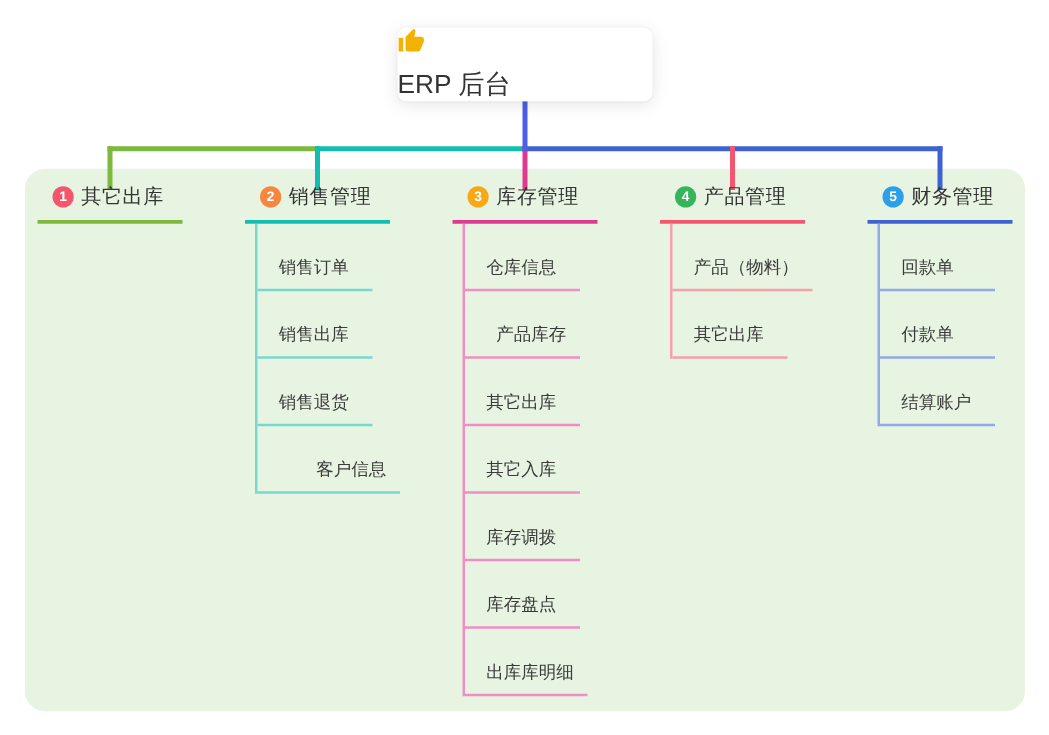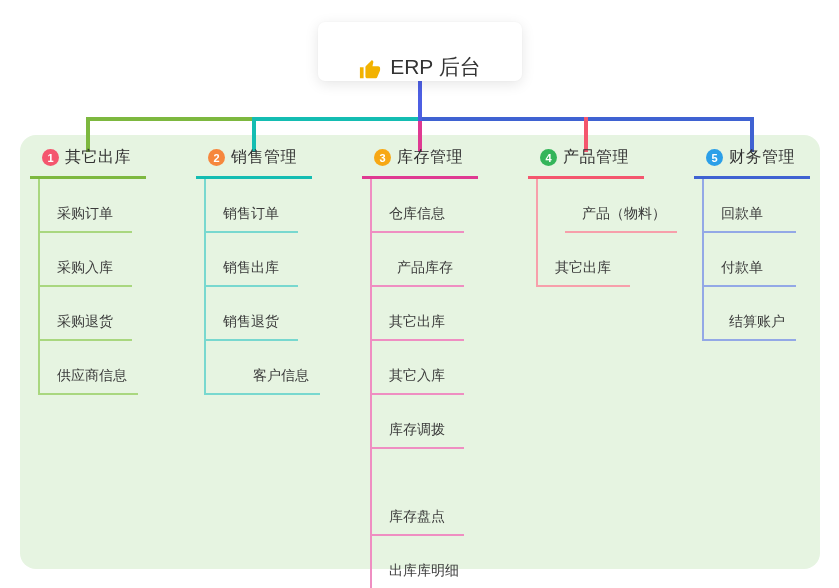--- a/index.html
+++ b/index.html
@@ -5,22 +5,22 @@
   * { margin:0; padding:0; box-sizing:border-box; }
   body { background:#ffffff; font-family:"Liberation Sans","DejaVu Sans",sans-serif; }
   .screen { position:relative; width:839px; height:588px; background:#ffffff; overflow:hidden; }
 
   .panel { position:absolute; left:20px; top:135px; width:800px; height:434px;
            background:#e6f4e1; border-radius:16px; }
 
   .root-node { position:absolute; left:318px; top:22px; width:204px; height:59px;
                background:#ffffff; border-radius:7px;
                box-shadow:0 3px 14px rgba(0,0,0,0.10), 0 0 2px rgba(0,0,0,0.04);
-               display:flex; align-items:flex-end; justify-content:center; gap:9px;
-               font-size:21px; color:#333; font-weight:500; cursor:pointer; }
+               display:flex; align-items:flex-start; justify-content:center; gap:9px;
+               font-size:21px; color:#333; font-weight:500; cursor:pointer;flex-direction:column; }
   .root-node svg { display:block; }
 
   .cline { position:absolute; }
 
   .branch { position:absolute; top:145px; width:160px; }
   .branch-head { width:116px; padding:2px 0 8px 12px; border-bottom:3px solid;
                  display:flex; align-items:center; gap:6px; cursor:pointer; }
   .badge { width:17px; height:17px; border-radius:50%; color:#fff; font-size:11px;
            font-weight:bold; display:flex; align-items:center; justify-content:center;
            flex:0 0 17px; }
@@ -56,34 +56,20 @@
     </svg>
     <span style="color: rgb(51, 51, 51);">ERP 后台</span>
   </div>
 
   <div id="branches-layer">
   <div class="branch" style="left: 30px;">
     <div class="branch-head" style="border-bottom-color: rgb(125, 184, 63);">
       <span class="badge" style="background: rgb(244, 86, 110);">1</span>
       <span class="branch-title">其它出库</span>
     </div>
-    <div class="children" style="border-left-color: rgb(169, 215, 127);">
-          <div class="child" style="border-bottom-color: rgb(169, 215, 127);">
-            <span>采购订单</span>
-          </div>
-          <div class="child" style="border-bottom-color: rgb(169, 215, 127);">
-            <span>采购入库</span>
-          </div>
-          <div class="child" style="border-bottom-color: rgb(169, 215, 127);">
-            <span>采购退货</span>
-          </div>
-          <div class="child" style="border-bottom-color: rgb(169, 215, 127);">
-            <span>供应商信息</span>
-          </div>
-        </div>
   </div>
 
   <div class="branch" style="left: 196px;">
     <div class="branch-head" style="border-bottom-color: rgb(20, 189, 178);">
       <span class="badge" style="background: rgb(246, 135, 61);">2</span>
       <span class="branch-title">销售管理</span>
     </div>
     <div class="children" style="border-left-color: rgb(120, 216, 207);">
           <div class="child" style="border-bottom-color: rgb(120, 216, 207);">
             <span>销售订单</span>
@@ -114,56 +100,56 @@
           </div>
           <div class="child" style="border-bottom-color: rgb(239, 142, 194);">
             <span>其它出库</span>
           </div>
           <div class="child" style="border-bottom-color: rgb(239, 142, 194);">
             <span>其它入库</span>
           </div>
           <div class="child" style="border-bottom-color: rgb(239, 142, 194);">
             <span>库存调拨</span>
           </div>
-          <div class="child" style="border-bottom-color: rgb(239, 142, 194); margin-top: 33px;">
+          <div class="child" style="border-bottom-color: rgb(239, 142, 194);">
             <span>库存盘点</span>
           </div>
           <div class="child" style="border-bottom-color: rgb(239, 142, 194);">
             <span>出库库明细</span>
           </div>
         </div>
   </div>
 
   <div class="branch" style="left: 528px;">
     <div class="branch-head" style="border-bottom-color: rgb(244, 86, 110);">
       <span class="badge" style="background: rgb(52, 181, 90);">4</span>
       <span class="branch-title">产品管理</span>
     </div>
     <div class="children" style="border-left-color: rgb(247, 159, 171);">
-          <div class="child" style="border-bottom-color: rgb(247, 159, 171); margin-left: 27px;">
+          <div class="child" style="border-bottom-color: rgb(247, 159, 171);">
             <span>产品（物料）</span>
           </div>
           <div class="child" style="border-bottom-color: rgb(247, 159, 171);">
             <span>其它出库</span>
           </div>
         </div>
   </div>
 
   <div class="branch" style="left: 694px;">
     <div class="branch-head" style="border-bottom-color: rgb(63, 98, 210);">
       <span class="badge" style="background: rgb(43, 159, 232);">5</span>
       <span class="branch-title">财务管理</span>
     </div>
     <div class="children" style="border-left-color: rgb(147, 168, 230);">
           <div class="child" style="border-bottom-color: rgb(147, 168, 230);">
             <span>回款单</span>
           </div>
           <div class="child" style="border-bottom-color: rgb(147, 168, 230);">
             <span>付款单</span>
           </div>
-          <div class="child" style="border-bottom-color: rgb(147, 168, 230); justify-content: flex-end;">
+          <div class="child" style="border-bottom-color: rgb(147, 168, 230);">
             <span>结算账户</span>
           </div>
         </div>
   </div>
 </div>
 
 </div>
 
 </body></html>

